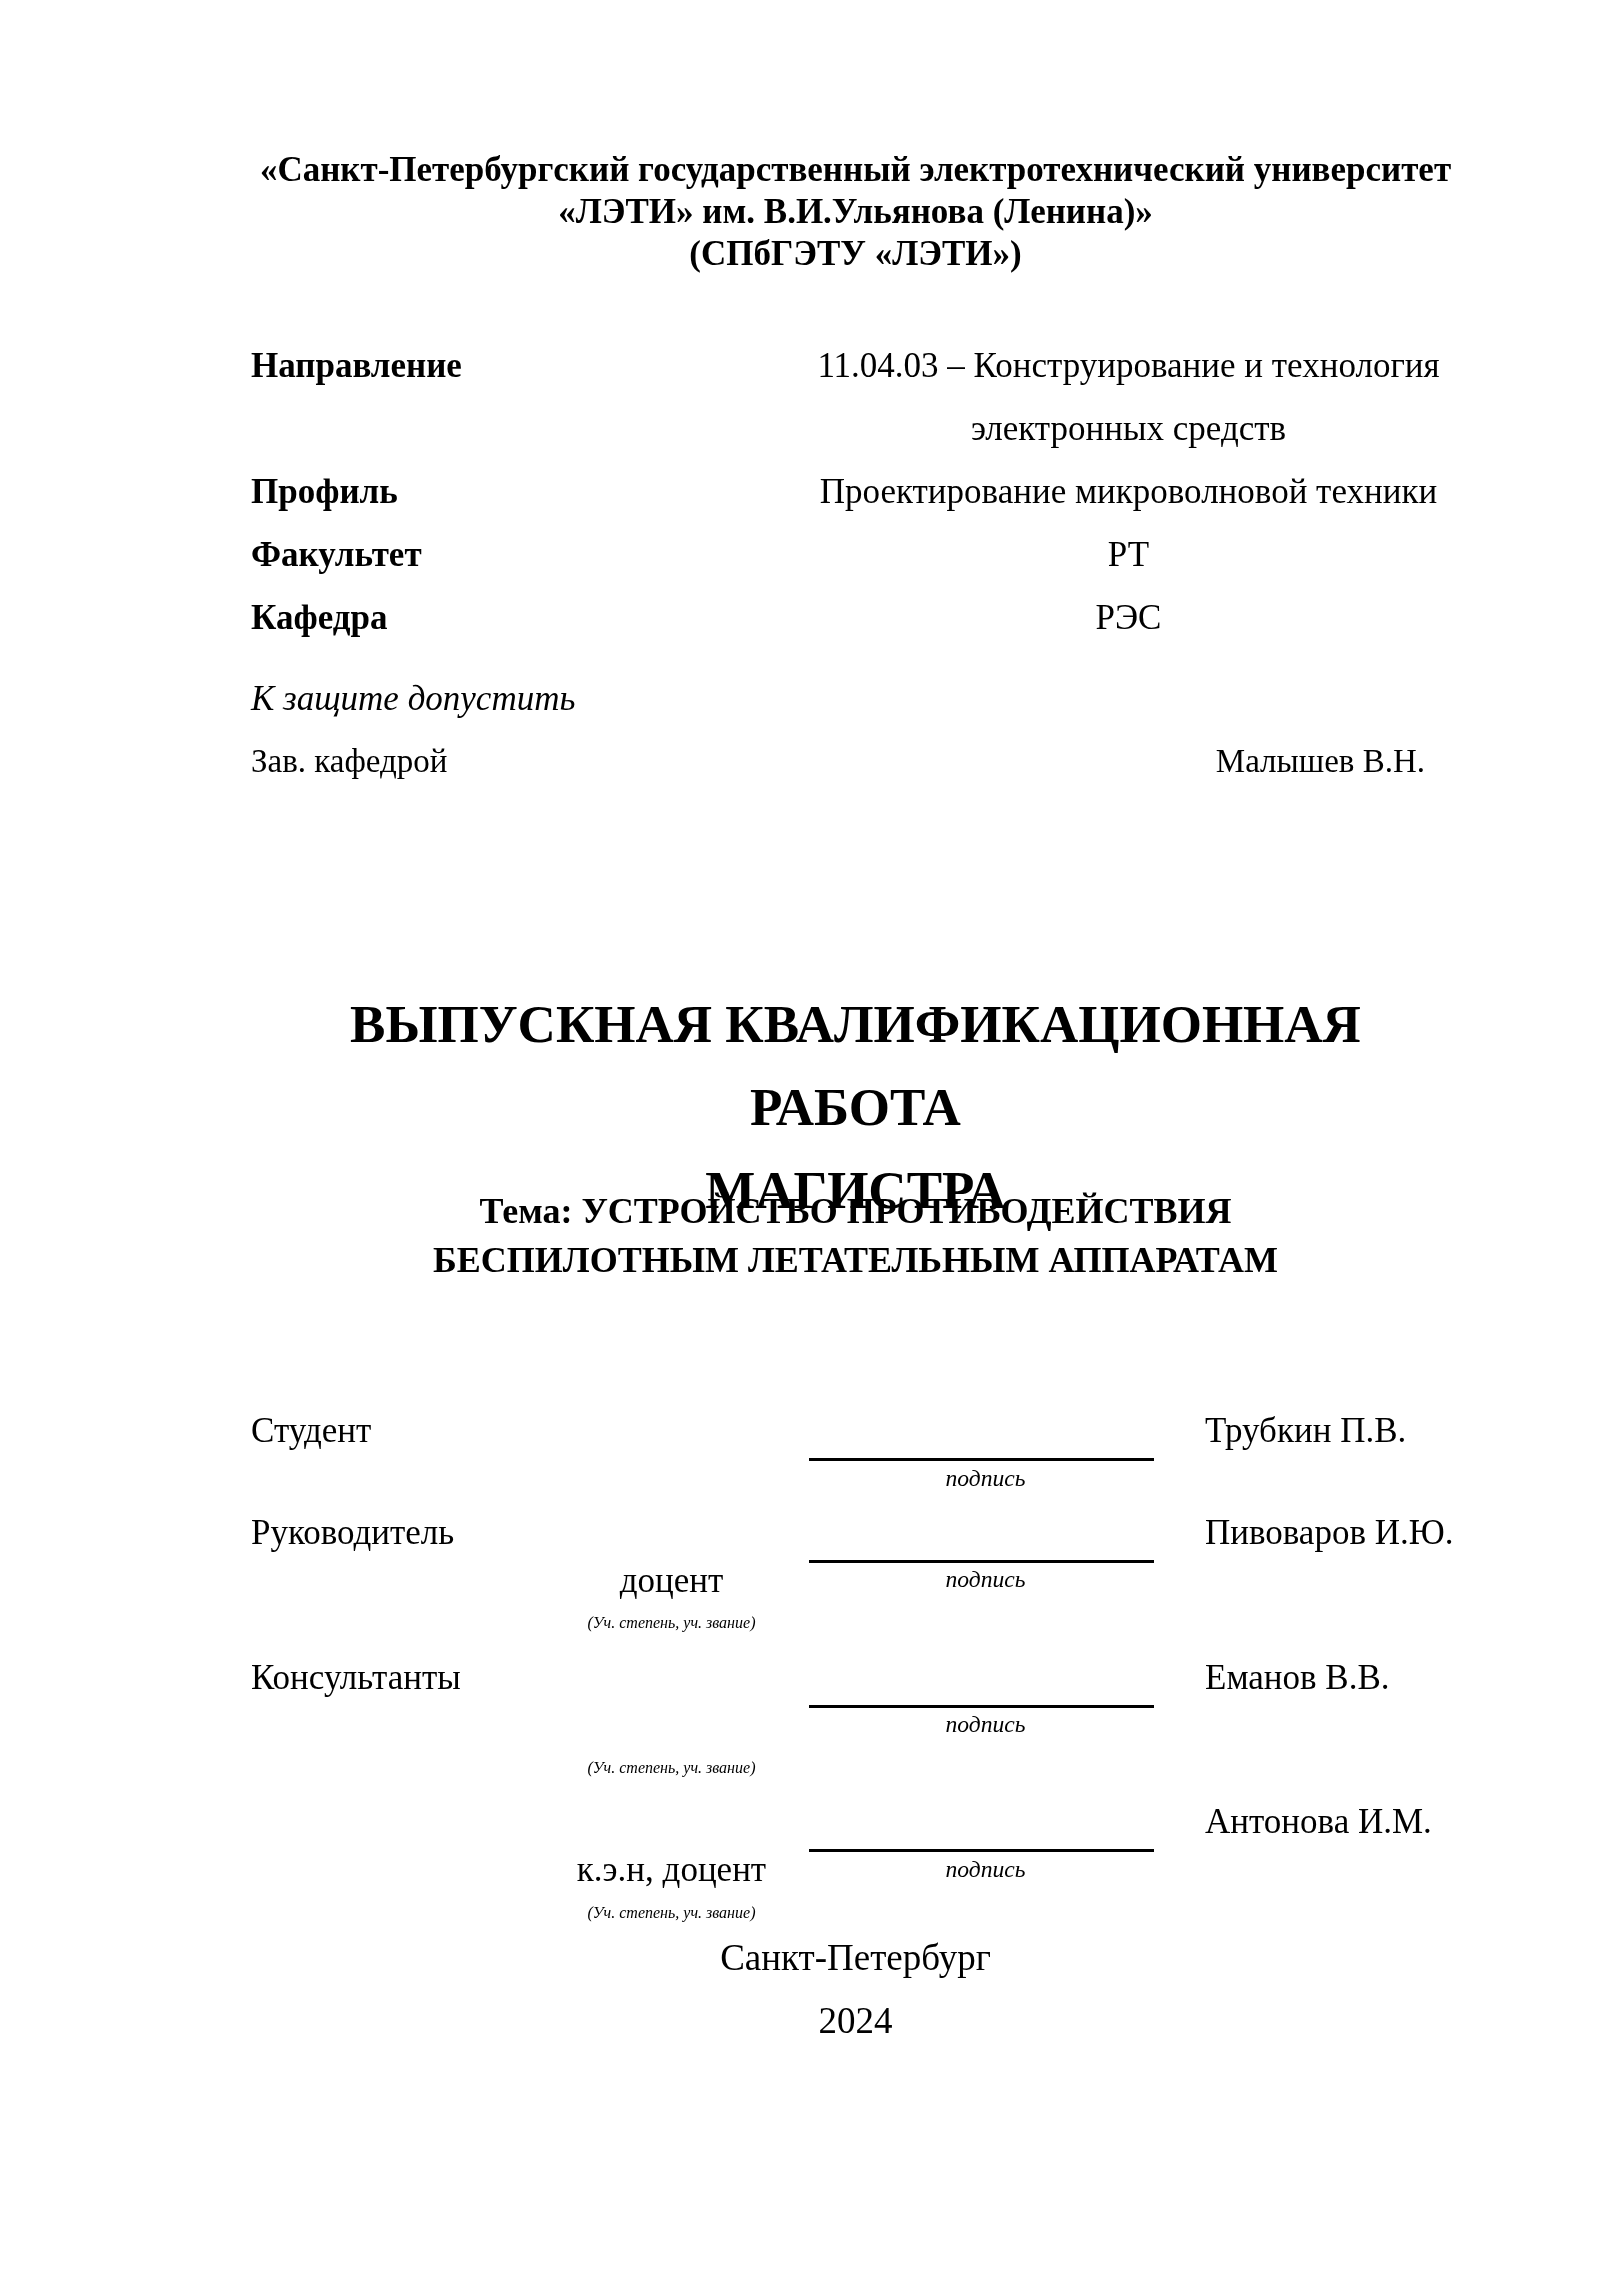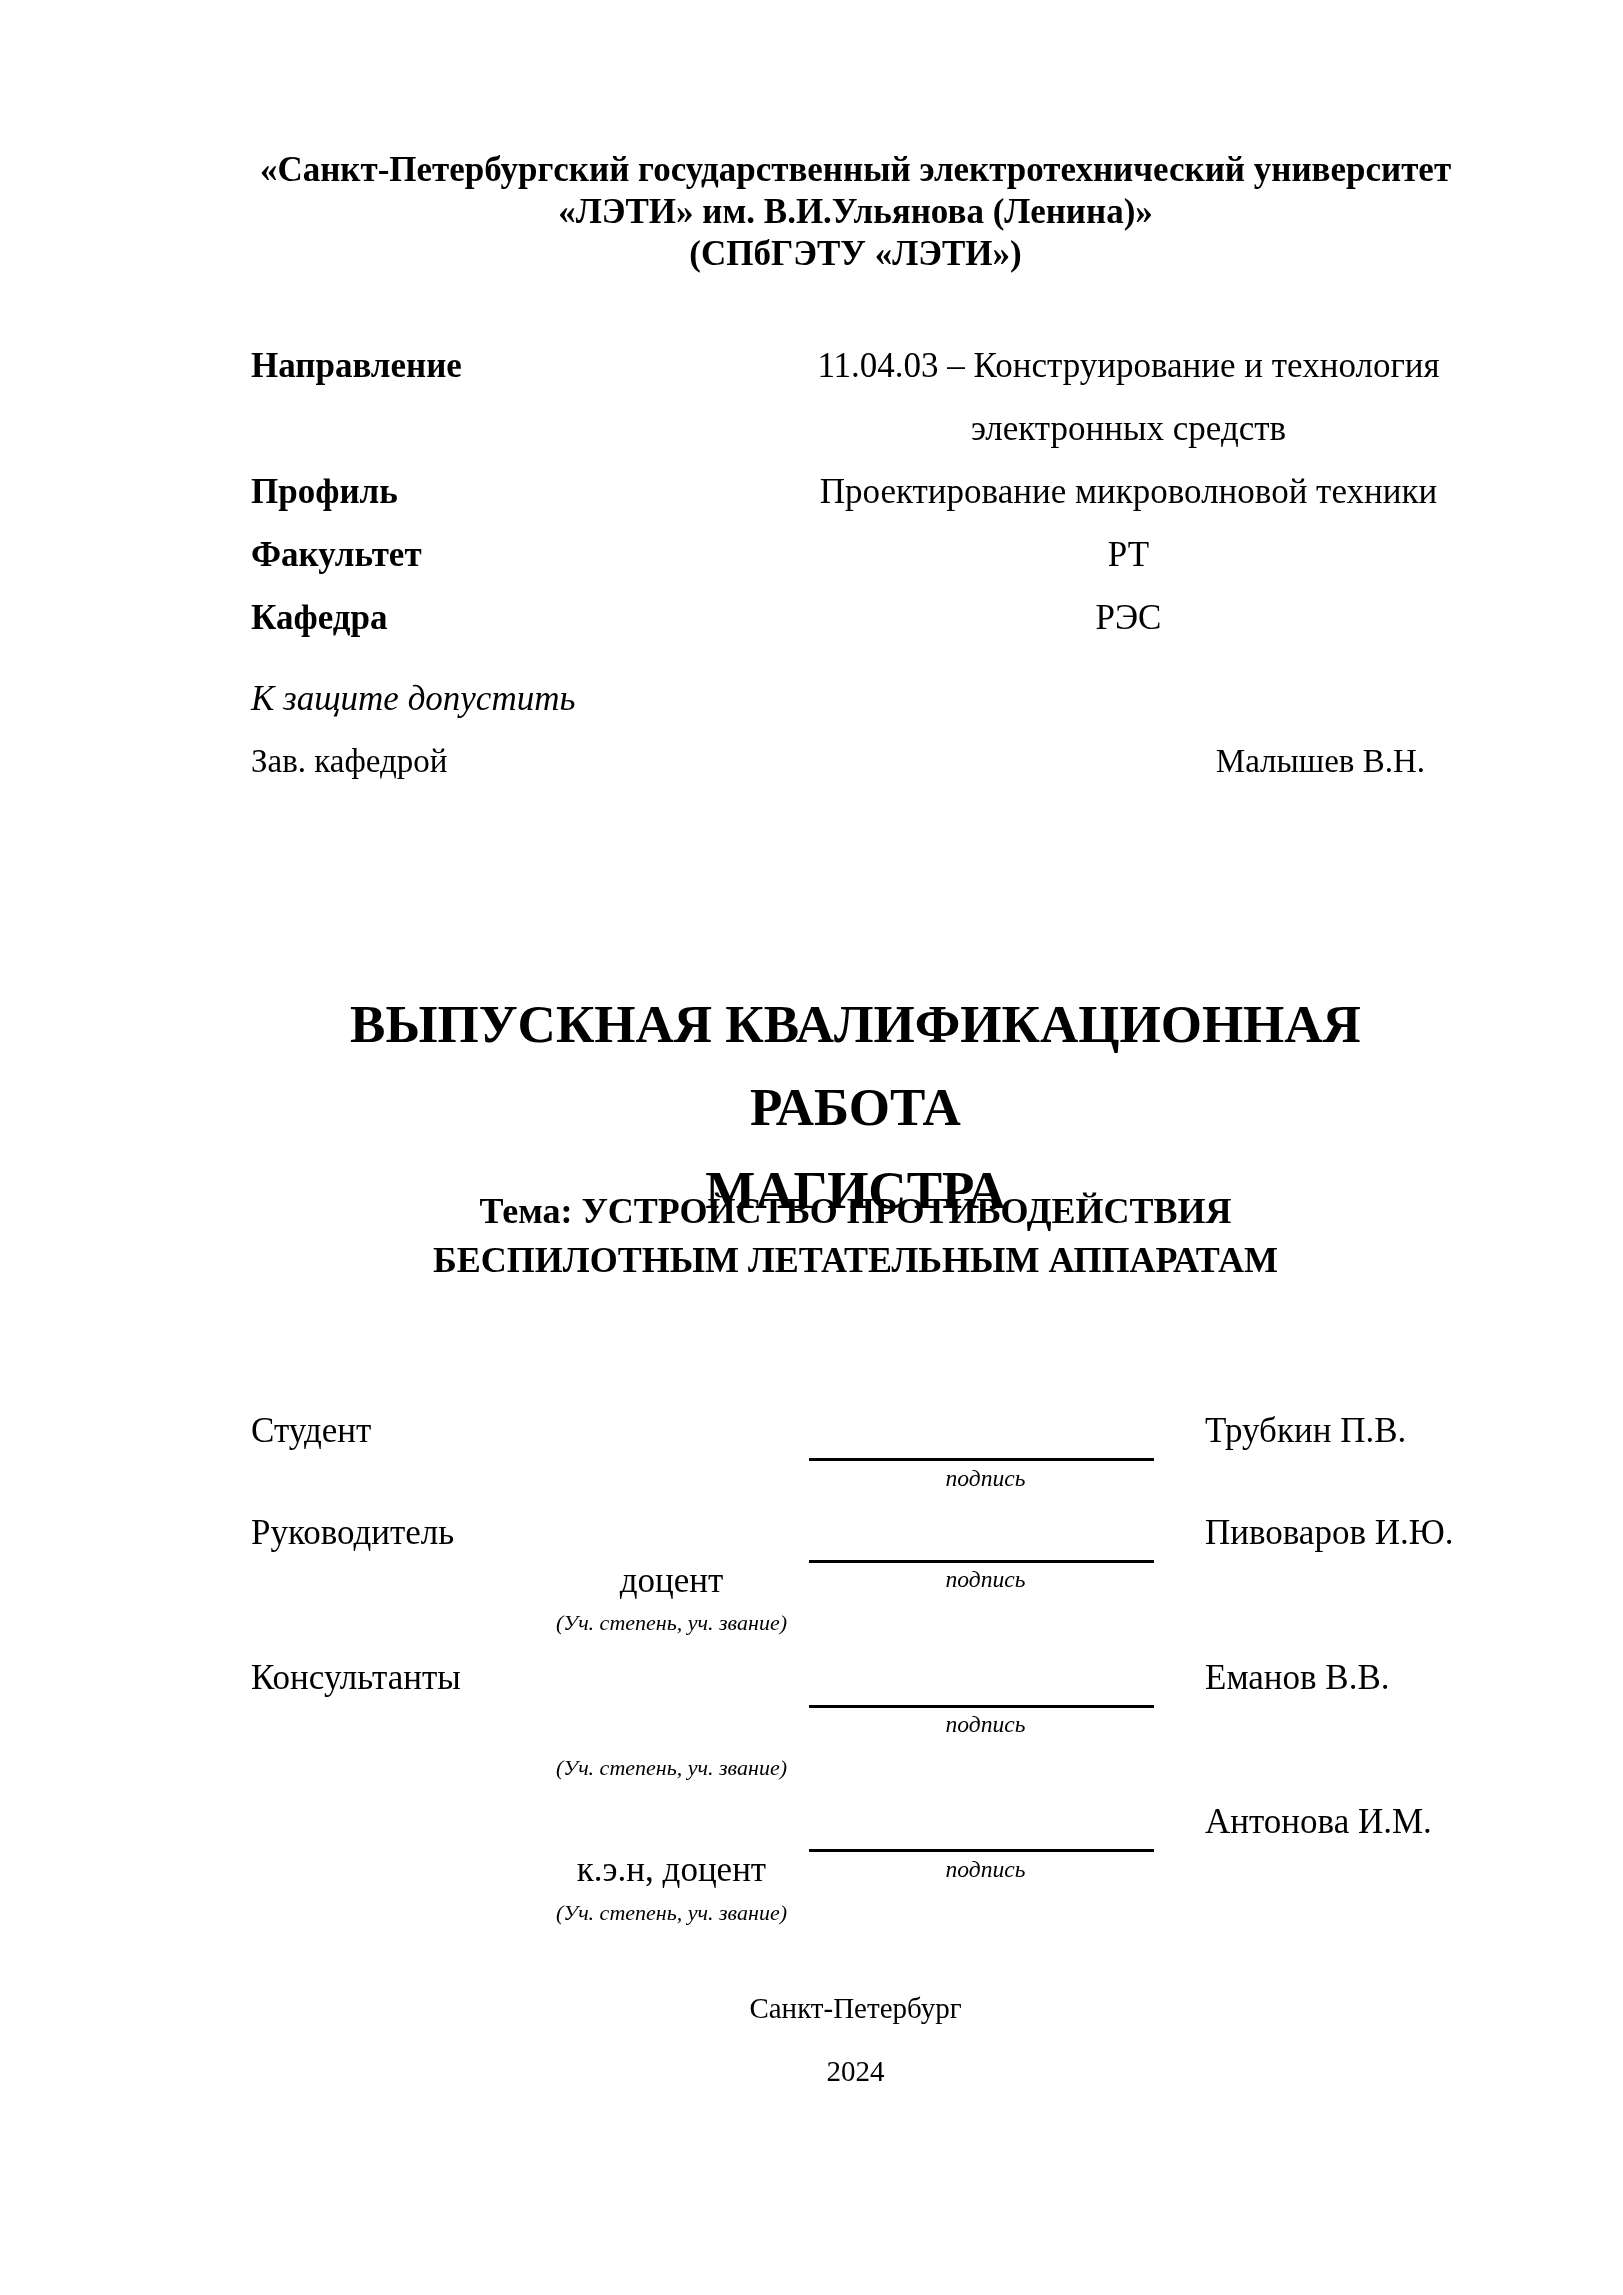--- a/index.html
+++ b/index.html
@@ -81,21 +81,21 @@
   .sig-label { line-height: 43px; }
   .sig-degree-cell { text-align: center; margin-top: 48px; }
   .sig-degree-text {
     display: block;
     line-height: 43px;
     min-height: 43px;
   }
   .sig-degree-caption {
     display: block;
     font-style: italic;
-    font-size: 22px;
+    font-size: 16px;
     line-height: 31px;
     margin-top: 5.5px;
     white-space: nowrap;
   }
   .sig-line-cell { text-align: center; }
   .sig-line {
     height: 49px;
     border-bottom: 3.1px solid #000000;
     margin-right: 7.9px;
   }
@@ -107,23 +107,23 @@
     margin-top: 1.6px;
   }
   .sig-name {
     padding-left: 43px;
     line-height: 43px;
     white-space: nowrap;
   }
 
   
   .footer {
-    top: 1977px;
-    text-align: center;
-    font-size: 29px;
+    top: 1926px;
+    text-align: center;
+    font-size: 37px;
     line-height: 63px;
   }
 </style>
 </head>
 <body>
 
 <div class="page">
 
   <div class="content-block header">
     <div>«Санкт-Петербургский государственный электротехнический университет</div>

